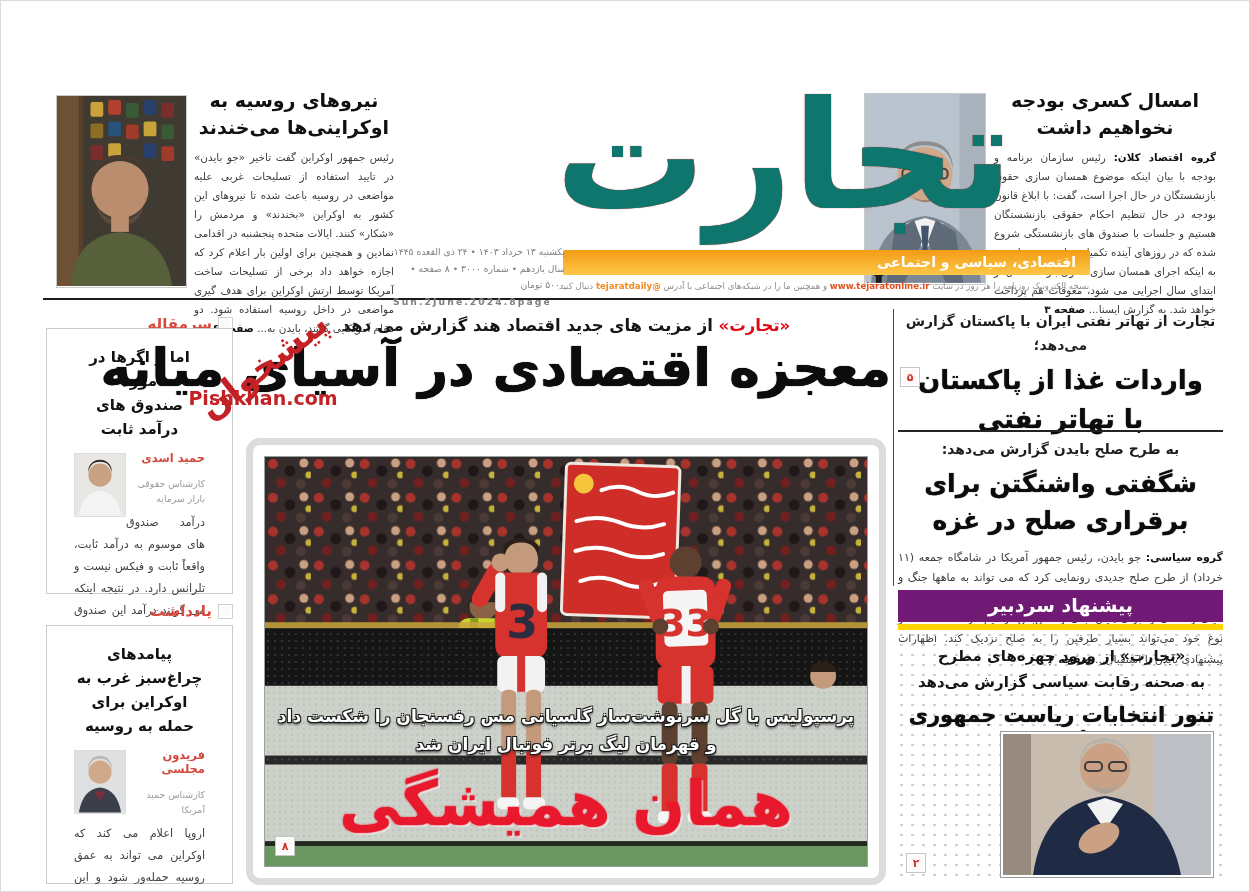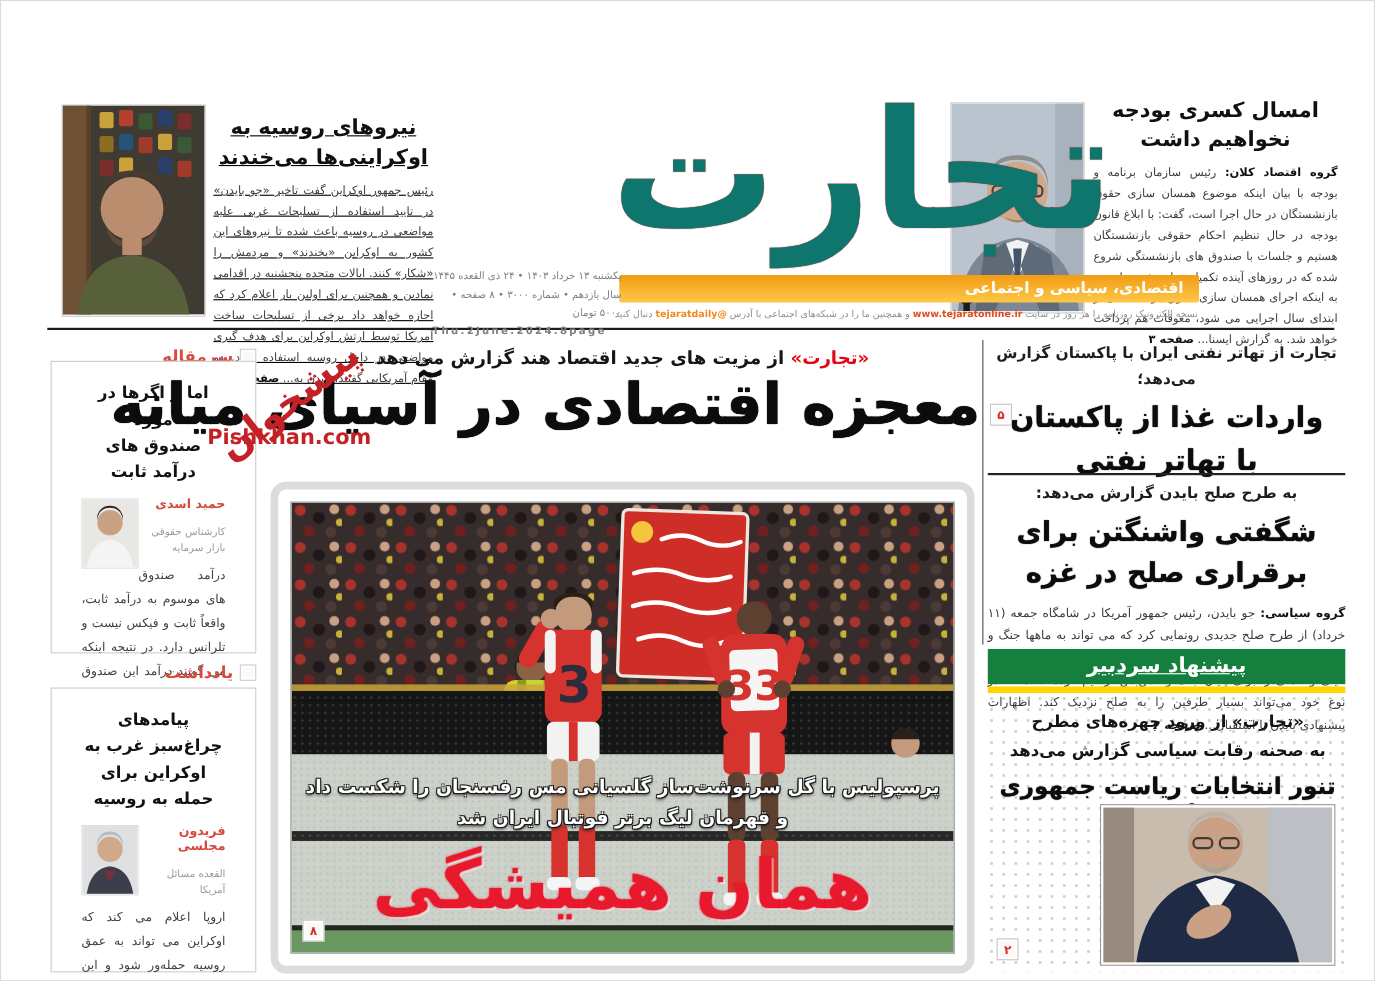--- a/index.html
+++ b/index.html
@@ -3,21 +3,21 @@
 <meta charset="utf-8">
 <style>
   * { margin:0; padding:0; box-sizing:border-box; }
   body { background:#f2f2f2; font-family:"DejaVu Sans", sans-serif; }
   .page { position:relative; width:1250px; height:892px; margin:0 auto; background:#fff;
           border:1px solid #dcdcdc; overflow:hidden; }
 
   
   .tl-article { position:absolute; left:55px; top:86px; width:338px; height:205px; direction:rtl; }
   .tl-photo { position:absolute; left:0; top:8px; width:131px; height:193px; border:1px solid #c9c9c9; }
-  .tl-text { position:absolute; right:0; top:16px; width:200px;text-decoration:underline; }
+  .tl-text { position:absolute; right:0; top:0; width:200px; }
   .band-title { font-size:19px; font-weight:bold; color:#101010; text-align:center; line-height:1.42; }
   .band-body { margin-top:7px; font-size:10.4px; line-height:1.83; text-align:justify; color:#3c3c3c; }
   .page-ref { font-weight:bold; color:#101010; }
   .lead-word { font-weight:bold; color:#101010; }
 
   .logo { position:absolute; left:400px; top:74px; width:612px; height:180px; z-index:3;
           color:#0f766e; font-size:150px; font-weight:bold; text-align:right; line-height:1.08;
           direction:rtl; text-shadow:0 0 1px #e81c24; }
   .yellow-band { position:absolute; left:562px; top:249px; width:527px; height:25px; z-index:2;
           background:linear-gradient(#f29c14,#fdc748); border-radius:2px; }
@@ -85,22 +85,22 @@
   .r1 { position:absolute; left:897px; top:309px; width:325px; direction:rtl; text-align:center; }
   .r-kicker { font-size:14px; font-weight:bold; color:#1e1e1e; line-height:1.7; }
   .r-title { font-size:26px; font-weight:bold; color:#0c0c0c; line-height:1.5; margin-top:3px;
           text-shadow:0 0 1px #0c0c0c; }
   .badge5 { position:absolute; left:899px; top:366px; }
   .rule2 { position:absolute; left:897px; top:429px; width:325px; height:2px; background:#232323; }
   .r2 { position:absolute; left:897px; top:437px; width:325px; direction:rtl; text-align:center; }
   .r2 .r-title { font-size:25px; }
   .r2-body { margin-top:8px; font-size:11px; line-height:1.85; text-align:justify; color:#3c3c3c; }
   .editor-band { position:absolute; left:897px; top:589px; width:325px; }
-  .band-red-bar { background:#15803d; color:#fff; font-weight:bold; font-size:19px; text-align:center;
-          padding:4px 0 6px; direction:rtl;text-decoration:underline; }
+  .band-red-bar { background:#701a75; color:#fff; font-weight:bold; font-size:19px; text-align:center;
+          padding:4px 0 6px; direction:rtl; }
   .band-yellow { height:6px; background:#ffd400; margin-top:2px; }
   .pick { position:absolute; left:895px; top:629px; width:331px; height:254px; direction:rtl; text-align:center;
           background-image:radial-gradient(#cfcfcf 1.1px, transparent 1.7px); background-size:11px 10px; }
   .pick-kicker { padding-top:13px; font-size:15px; font-weight:bold; color:#141414; line-height:1.75; }
   .pick-title { margin-top:7px; font-size:21px; font-weight:bold; color:#0c0c0c; text-shadow:0 0 1px #0c0c0c; }
   .pick-photo { position:absolute; left:104px; top:101px; width:214px; height:147px; background:#fff;
           border:1px solid #9a9a9a; padding:2px; }
   .pick-photo svg { display:block; width:100%; height:100%; }
   .badge2 { position:absolute; left:10px; top:223px; }
 </style>
@@ -147,21 +147,21 @@
     </div>
   </div>
 
   <div class="yellow-band">
     <div class="tagline">اقتصادی، سیاسی و اجتماعی</div>
   </div>
   <div class="logo">تجارت</div>
   <div class="date-block">
     <div>یکشنبه ۱۳ خرداد ۱۴۰۳ • ۲۴ ذی القعده ۱۴۴۵</div>
     <div>سال یازدهم • شماره ۳۰۰۰ • ۸ صفحه • ۵۰۰۰ تومان</div>
-    <div class="date-en">Thu.2June.2024.8page</div>
+    <div class="date-en">Sun.2June.2024.8page</div>
   </div>
   <div class="web-line">
     <span>نسخه الکترونیک روزنامه را هر روز در سایت</span>
     <span class="web-red">www.tejaratonline.ir</span>
     <span>و همچنین ما را در شبکه‌های اجتماعی با آدرس</span>
     <span class="web-orange">@tejaratdaily</span>
     <span>دنبال کنید</span>
   </div>
 
   <div class="tr-article">
@@ -232,21 +232,21 @@
       <div class="author-photo">
         <svg viewBox="0 0 52 64" preserveAspectRatio="none">
           <rect width="52" height="64" fill="#dfe0e2"></rect>
           <circle cx="26" cy="22" r="12" fill="#cfa98a"></circle>
           <path d="M14 20 Q15 8 26 8 Q37 8 38 20 L38 14 Q35 5 26 5 Q17 5 14 14 Z" fill="#b9b9b9"></path>
           <path d="M4 64 Q8 40 26 38 Q44 40 48 64 Z" fill="#3a3f4a"></path>
           <path d="M20 42 L26 52 L32 42 Z" fill="#7a2f3a"></path>
         </svg>
       </div>
       <div class="author-name">فریدون مجلسی</div>
-      <div class="author-role">القعده مسائل آمریکا</div>
+      <div class="author-role">کارشناس حمید آمریکا</div>
       <div class="side-body">اروپا اعلام می کند که اوکراین می تواند به عمق روسیه حمله‌ور شود و این اقدام به نوعی نشان از آن دارد که آنها می‌خواهند دامنه جنگ ادامه داشته باشد و به همین جهت ما یک تقابل مشهود را نظاره‌گر هستیم. یکی از سلاح‌های بازدارنده که در اروپا به شدت اهمیت دارد، بدون ...</div>
     </div>
 
   </div>
 
   <div class="lead-kicker">
     <span class="brand-red">«تجارت»</span><span> از مزیت های جدید اقتصاد هند گزارش می دهد</span>
   </div>
   <div class="lead-headline">معجزه اقتصادی در آسیای میانه</div>
   <div class="watermark">

